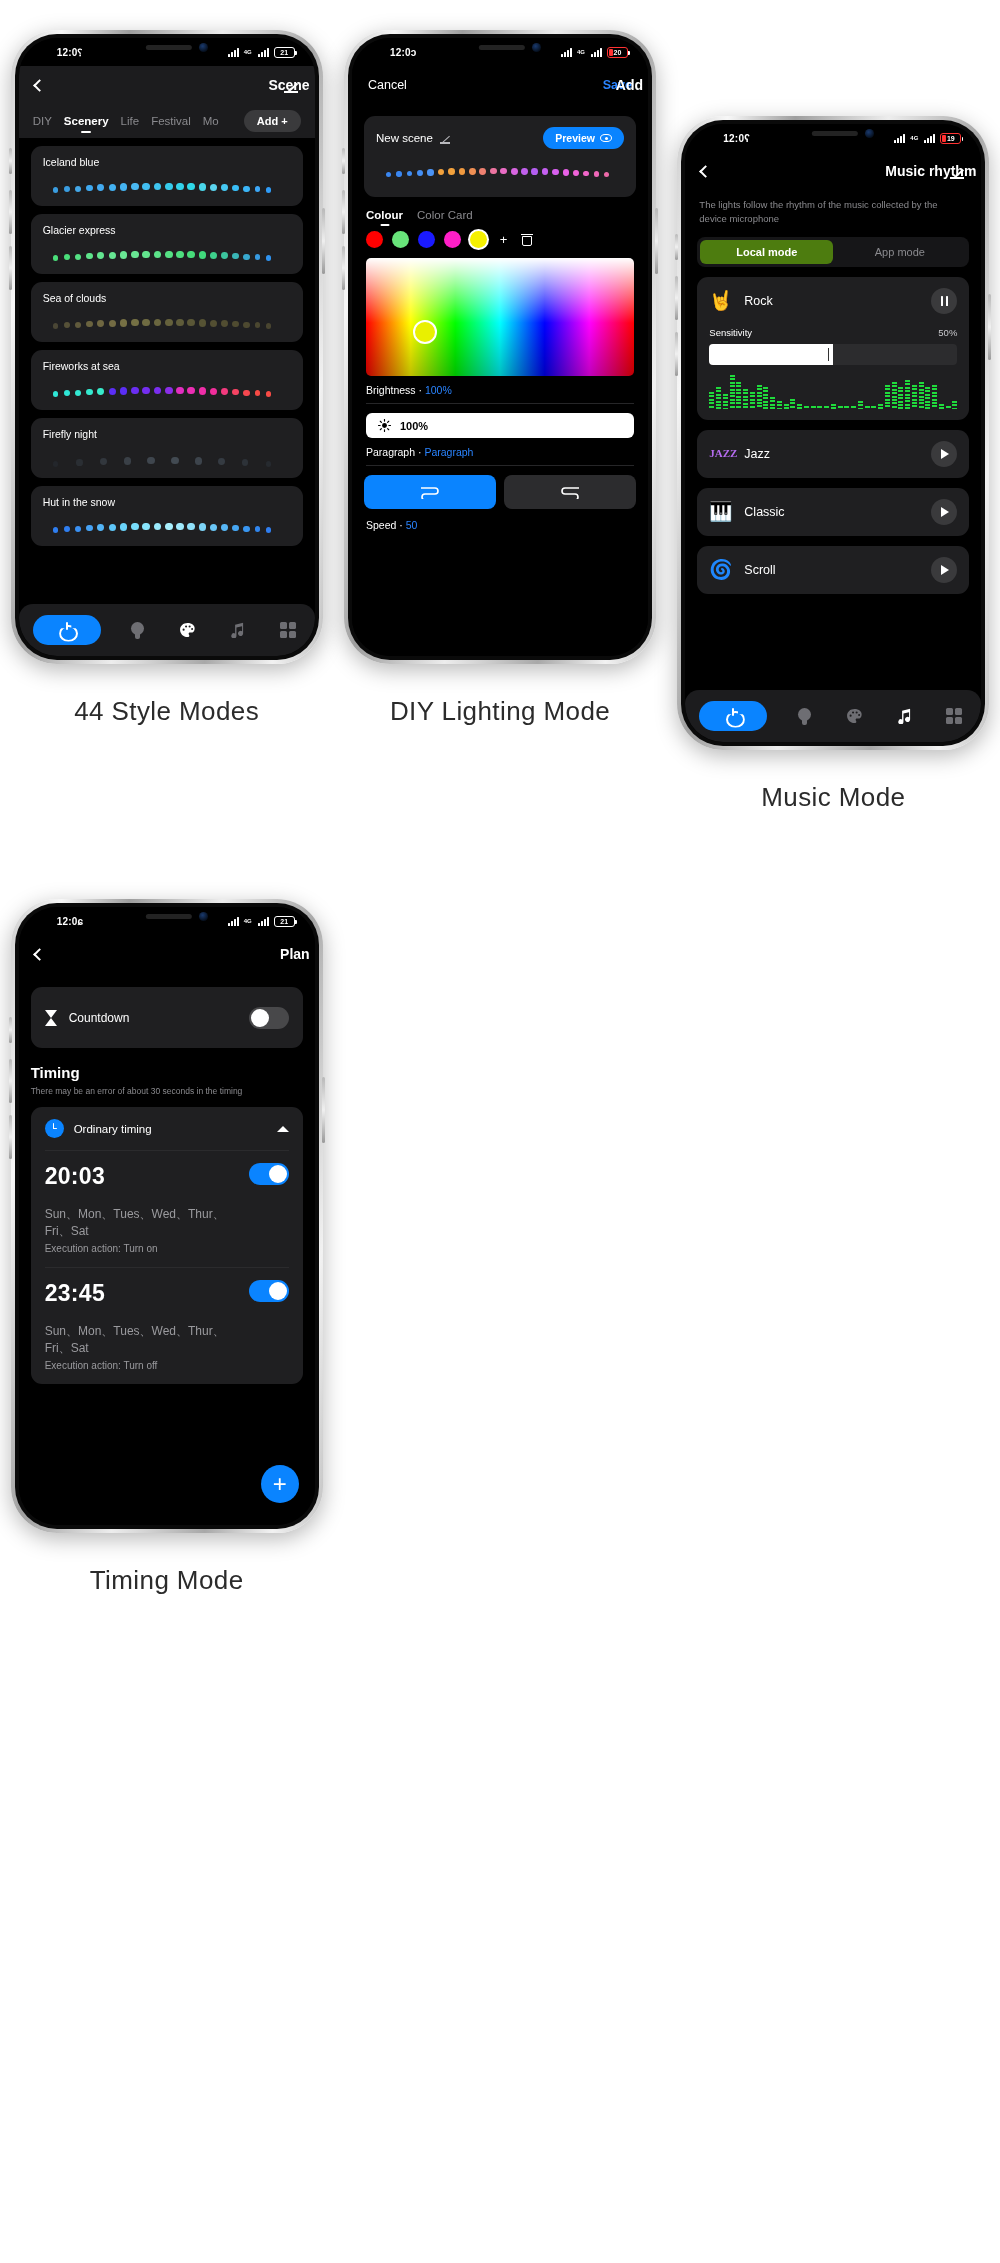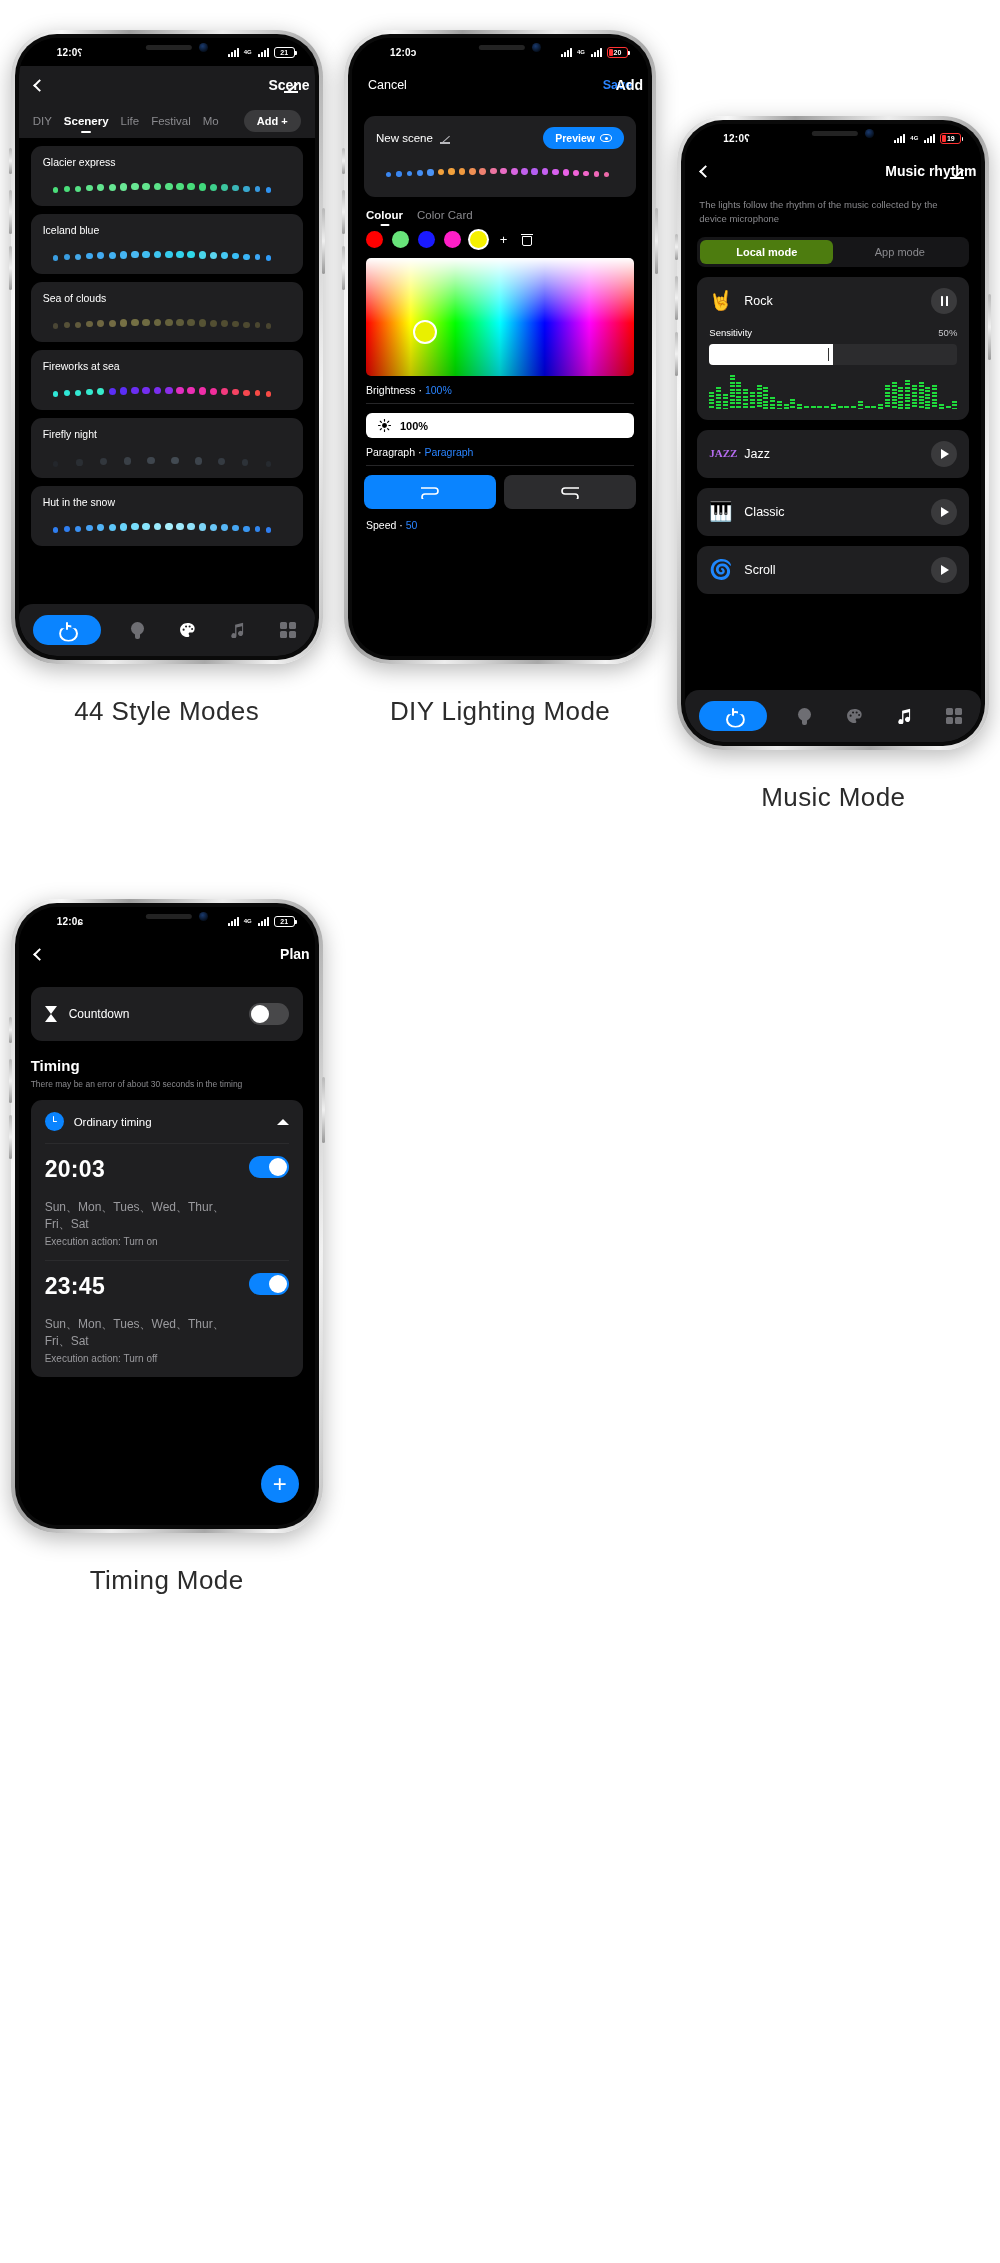--- a/index.html
+++ b/index.html
@@ -250,21 +250,21 @@
   .sens-val { color:#c8c8cc; font-size:9.5px; }
   .sens-track { margin-top:6px; height:21px; border-radius:4px; background:#2c2c2e; position:relative; overflow:hidden;}
   .sens-fill { position:absolute; left:0; top:0; bottom:0; width:50%; background:#fff; }
   .sens-fill::after{content:'';position:absolute;right:4px;top:4px;bottom:4px;width:1.6px;background:#333;}
   .eq { display:flex; align-items:flex-end; gap:1.6px; height:34px; margin-top:10px; }
   .eq i { width:6px; background:repeating-linear-gradient(to bottom,#1fdb3c 0 2px,transparent 2px 3.4px); display:block;}
 
   
   .plan-body { flex:1; background:#000; padding:0 12px; position:relative; overflow:hidden; }
   .countdown-card {
-    margin-top:14px; background:#1f1f21; border-radius:11px; height:54px;
+    margin-top:14px; background:#1f1f21; border-radius:11px; height:61px;
     display:flex; align-items:center; padding:0 14px; gap:11px;
   }
   .hourglass { width:13px; height:16px; position:relative; }
   .hourglass::before{content:'';position:absolute;top:0;left:0;border-left:6.5px solid transparent;border-right:6.5px solid transparent;border-top:8px solid #fff;}
   .hourglass::after{content:'';position:absolute;bottom:0;left:0;border-left:6.5px solid transparent;border-right:6.5px solid transparent;border-bottom:8px solid #fff;}
   .cd-label { color:#fff; font-size:12px; }
   .switch {
     margin-left:auto; width:40px; height:22px; border-radius:11px; background:#48484a; position:relative;
   }
   .switch .knob{position:absolute;top:2px;left:2px;width:18px;height:18px;border-radius:50%;background:#fff;}
@@ -336,20 +336,45 @@
           <div class="tabs-row">
             <span class="tab">DIY</span>
             <span class="tab active">Scenery</span>
             <span class="tab">Life</span>
             <span class="tab">Festival</span>
             <span class="tab">Mo</span>
             <span class="add-pill">Add +</span>
           </div>
 
           <div class="scene-list" id="scene-list">
+              <div class="scene-card">
+                <div class="scene-name">Iceland blue</div>
+                <div class="dots">
+                  <i style="left: 4%; top: 9px; width: 5.5px; height: 5.5px; background: rgb(58, 157, 224);"></i>
+                  <i style="left: 8.52632%; top: 8.27578px; width: 5.86211px; height: 5.86211px; background: rgb(58, 157, 224);"></i>
+                  <i style="left: 13.0526%; top: 7.57132px; width: 6.21434px; height: 6.21434px; background: rgb(68, 168, 232);"></i>
+                  <i style="left: 17.5789%; top: 6.90583px; width: 6.54708px; height: 6.54708px; background: rgb(63, 169, 240);"></i>
+                  <i style="left: 22.1053%; top: 6.29746px; width: 6.85127px; height: 6.85127px; background: rgb(67, 170, 240);"></i>
+                  <i style="left: 26.6316%; top: 5.76281px; width: 7.11859px; height: 7.11859px; background: rgb(67, 177, 242);"></i>
+                  <i style="left: 31.1579%; top: 5.31647px; width: 7.34177px; height: 7.34177px; background: rgb(69, 180, 242);"></i>
+                  <i style="left: 35.6842%; top: 4.9706px; width: 7.5147px; height: 7.5147px; background: rgb(74, 185, 242);"></i>
+                  <i style="left: 40.2105%; top: 4.73464px; width: 7.63268px; height: 7.63268px; background: rgb(65, 189, 240);"></i>
+                  <i style="left: 44.7368%; top: 4.61503px; width: 7.69249px; height: 7.69249px; background: rgb(62, 196, 239);"></i>
+                  <i style="left: 49.2632%; top: 4.61503px; width: 7.69249px; height: 7.69249px; background: rgb(54, 203, 236);"></i>
+                  <i style="left: 53.7895%; top: 4.73464px; width: 7.63268px; height: 7.63268px; background: rgb(51, 210, 234);"></i>
+                  <i style="left: 58.3158%; top: 4.9706px; width: 7.5147px; height: 7.5147px; background: rgb(47, 216, 232);"></i>
+                  <i style="left: 62.8421%; top: 5.31647px; width: 7.34177px; height: 7.34177px; background: rgb(74, 214, 234);"></i>
+                  <i style="left: 67.3684%; top: 5.76281px; width: 7.11859px; height: 7.11859px; background: rgb(91, 212, 238);"></i>
+                  <i style="left: 71.8947%; top: 6.29746px; width: 6.85127px; height: 6.85127px; background: rgb(70, 200, 242);"></i>
+                  <i style="left: 76.4211%; top: 6.90583px; width: 6.54708px; height: 6.54708px; background: rgb(57, 189, 245);"></i>
+                  <i style="left: 80.9474%; top: 7.57132px; width: 6.21434px; height: 6.21434px; background: rgb(59, 181, 246);"></i>
+                  <i style="left: 85.4737%; top: 8.27578px; width: 5.86211px; height: 5.86211px; background: rgb(60, 168, 247);"></i>
+                  <i style="left: 90%; top: 9px; width: 5.5px; height: 5.5px; background: rgb(47, 156, 248);"></i>
+                </div>
+              </div>
               <div class="scene-card">
                 <div class="scene-name">Glacier express</div>
                 <div class="dots">
                   <i style="left: 4%; top: 9px; width: 5.5px; height: 5.5px; background: rgb(74, 222, 122);"></i>
                   <i style="left: 8.52632%; top: 8.27578px; width: 5.86211px; height: 5.86211px; background: rgb(74, 222, 122);"></i>
                   <i style="left: 13.0526%; top: 7.57132px; width: 6.21434px; height: 6.21434px; background: rgb(85, 225, 132);"></i>
                   <i style="left: 17.5789%; top: 6.90583px; width: 6.54708px; height: 6.54708px; background: rgb(94, 228, 139);"></i>
                   <i style="left: 22.1053%; top: 6.29746px; width: 6.85127px; height: 6.85127px; background: rgb(98, 229, 143);"></i>
                   <i style="left: 26.6316%; top: 5.76281px; width: 7.11859px; height: 7.11859px; background: rgb(102, 230, 146);"></i>
                   <i style="left: 31.1579%; top: 5.31647px; width: 7.34177px; height: 7.34177px; background: rgb(106, 231, 149);"></i>
@@ -359,45 +384,20 @@
                   <i style="left: 49.2632%; top: 4.61503px; width: 7.69249px; height: 7.69249px; background: rgb(85, 224, 132);"></i>
                   <i style="left: 53.7895%; top: 4.73464px; width: 7.63268px; height: 7.63268px; background: rgb(78, 222, 127);"></i>
                   <i style="left: 58.3158%; top: 4.9706px; width: 7.5147px; height: 7.5147px; background: rgb(71, 220, 122);"></i>
                   <i style="left: 62.8421%; top: 5.31647px; width: 7.34177px; height: 7.34177px; background: rgb(65, 217, 124);"></i>
                   <i style="left: 67.3684%; top: 5.76281px; width: 7.11859px; height: 7.11859px; background: rgb(62, 208, 140);"></i>
                   <i style="left: 71.8947%; top: 6.29746px; width: 6.85127px; height: 6.85127px; background: rgb(60, 197, 158);"></i>
                   <i style="left: 76.4211%; top: 6.90583px; width: 6.54708px; height: 6.54708px; background: rgb(58, 182, 182);"></i>
                   <i style="left: 80.9474%; top: 7.57132px; width: 6.21434px; height: 6.21434px; background: rgb(56, 168, 206);"></i>
                   <i style="left: 85.4737%; top: 8.27578px; width: 5.86211px; height: 5.86211px; background: rgb(54, 154, 224);"></i>
                   <i style="left: 90%; top: 9px; width: 5.5px; height: 5.5px; background: rgb(47, 147, 240);"></i>
-                </div>
-              </div>
-              <div class="scene-card">
-                <div class="scene-name">Iceland blue</div>
-                <div class="dots">
-                  <i style="left: 4%; top: 9px; width: 5.5px; height: 5.5px; background: rgb(58, 157, 224);"></i>
-                  <i style="left: 8.52632%; top: 8.27578px; width: 5.86211px; height: 5.86211px; background: rgb(58, 157, 224);"></i>
-                  <i style="left: 13.0526%; top: 7.57132px; width: 6.21434px; height: 6.21434px; background: rgb(68, 168, 232);"></i>
-                  <i style="left: 17.5789%; top: 6.90583px; width: 6.54708px; height: 6.54708px; background: rgb(63, 169, 240);"></i>
-                  <i style="left: 22.1053%; top: 6.29746px; width: 6.85127px; height: 6.85127px; background: rgb(67, 170, 240);"></i>
-                  <i style="left: 26.6316%; top: 5.76281px; width: 7.11859px; height: 7.11859px; background: rgb(67, 177, 242);"></i>
-                  <i style="left: 31.1579%; top: 5.31647px; width: 7.34177px; height: 7.34177px; background: rgb(69, 180, 242);"></i>
-                  <i style="left: 35.6842%; top: 4.9706px; width: 7.5147px; height: 7.5147px; background: rgb(74, 185, 242);"></i>
-                  <i style="left: 40.2105%; top: 4.73464px; width: 7.63268px; height: 7.63268px; background: rgb(65, 189, 240);"></i>
-                  <i style="left: 44.7368%; top: 4.61503px; width: 7.69249px; height: 7.69249px; background: rgb(62, 196, 239);"></i>
-                  <i style="left: 49.2632%; top: 4.61503px; width: 7.69249px; height: 7.69249px; background: rgb(54, 203, 236);"></i>
-                  <i style="left: 53.7895%; top: 4.73464px; width: 7.63268px; height: 7.63268px; background: rgb(51, 210, 234);"></i>
-                  <i style="left: 58.3158%; top: 4.9706px; width: 7.5147px; height: 7.5147px; background: rgb(47, 216, 232);"></i>
-                  <i style="left: 62.8421%; top: 5.31647px; width: 7.34177px; height: 7.34177px; background: rgb(74, 214, 234);"></i>
-                  <i style="left: 67.3684%; top: 5.76281px; width: 7.11859px; height: 7.11859px; background: rgb(91, 212, 238);"></i>
-                  <i style="left: 71.8947%; top: 6.29746px; width: 6.85127px; height: 6.85127px; background: rgb(70, 200, 242);"></i>
-                  <i style="left: 76.4211%; top: 6.90583px; width: 6.54708px; height: 6.54708px; background: rgb(57, 189, 245);"></i>
-                  <i style="left: 80.9474%; top: 7.57132px; width: 6.21434px; height: 6.21434px; background: rgb(59, 181, 246);"></i>
-                  <i style="left: 85.4737%; top: 8.27578px; width: 5.86211px; height: 5.86211px; background: rgb(60, 168, 247);"></i>
-                  <i style="left: 90%; top: 9px; width: 5.5px; height: 5.5px; background: rgb(47, 156, 248);"></i>
                 </div>
               </div>
               <div class="scene-card">
                 <div class="scene-name">Sea of clouds</div>
                 <div class="dots">
                   <i style="left: 4%; top: 9px; width: 5.5px; height: 5.5px; background: rgb(74, 70, 53);"></i>
                   <i style="left: 8.52632%; top: 8.27578px; width: 5.86211px; height: 5.86211px; background: rgb(86, 81, 56);"></i>
                   <i style="left: 13.0526%; top: 7.57132px; width: 6.21434px; height: 6.21434px; background: rgb(96, 90, 60);"></i>
                   <i style="left: 17.5789%; top: 6.90583px; width: 6.54708px; height: 6.54708px; background: rgb(106, 99, 63);"></i>
                   <i style="left: 22.1053%; top: 6.29746px; width: 6.85127px; height: 6.85127px; background: rgb(111, 103, 65);"></i>

